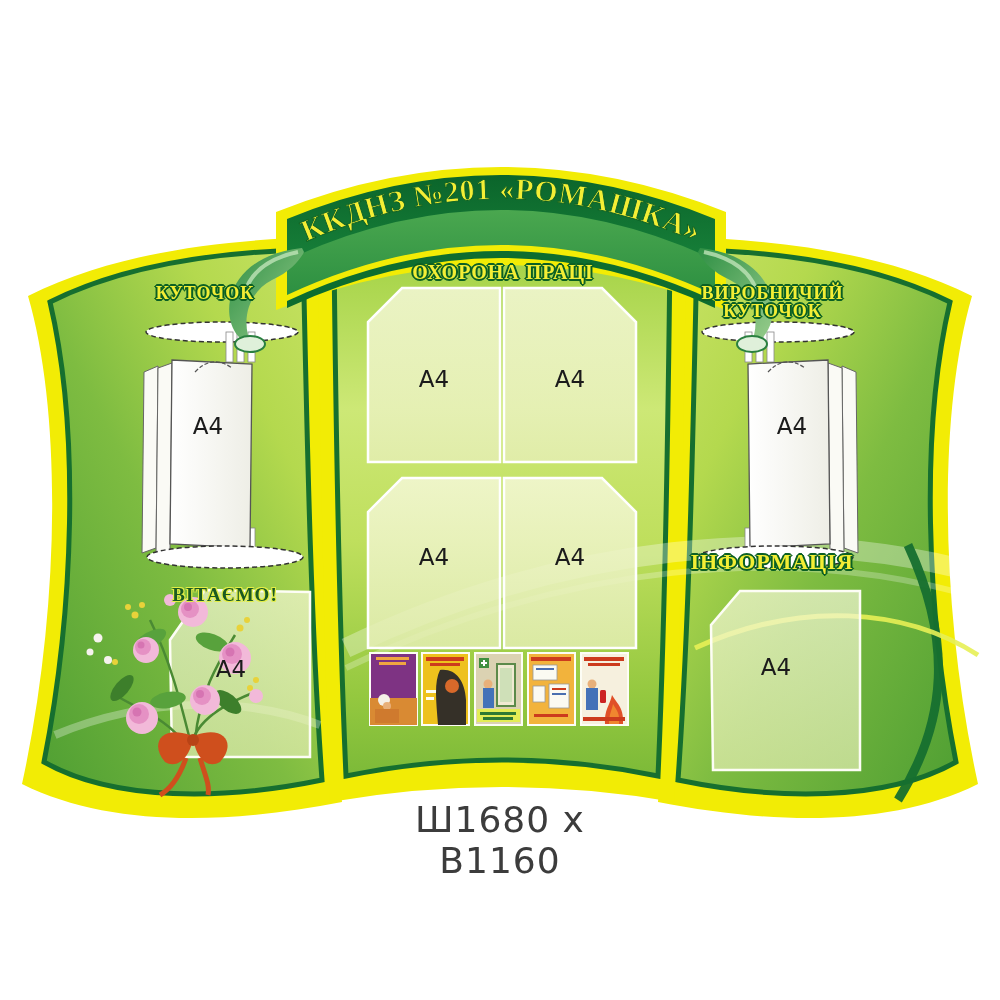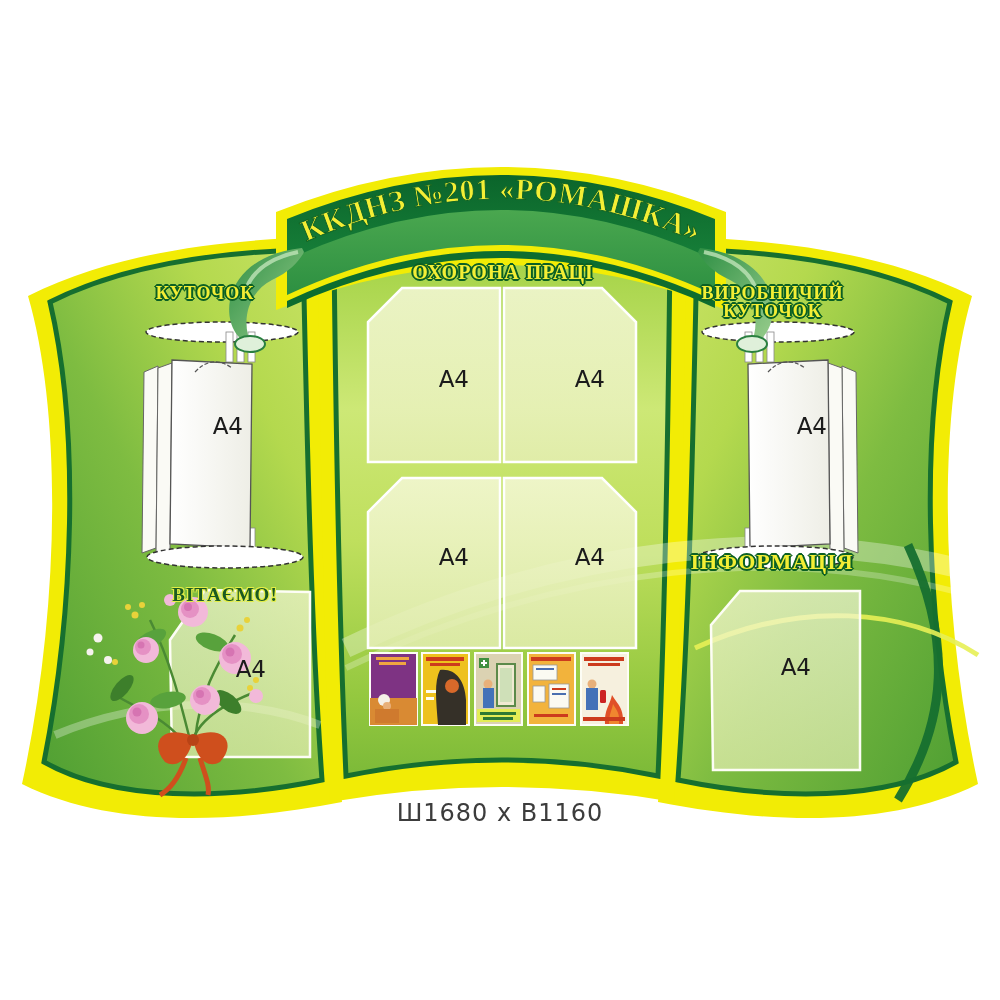--- a/index.html
+++ b/index.html
@@ -7,22 +7,22 @@
          font-family:"Liberation Sans",sans-serif;}
   .stage svg{position:absolute;left:0;top:0;width:1000px;height:1000px;}
   .ovl{position:absolute;z-index:5;text-align:center;pointer-events:none;}
   .title-yel{font-family:"Liberation Serif",serif;font-weight:bold;color:#f3ee35;
     letter-spacing:1px;line-height:1.0;
     text-shadow:-1px -1px 0 #0c6024,1px -1px 0 #0c6024,-1px 1px 0 #0c6024,1px 1px 0 #0c6024,
                 -2px 0 0 #0c6024,2px 0 0 #0c6024,0 -2px 0 #0c6024,0 2px 0 #0c6024;}
   .title-grn{font-family:"Liberation Serif",serif;font-weight:bold;color:#1b5a22;
     letter-spacing:1px;
     text-shadow:1px 1px 0 #e4ee46,-1px -1px 0 #e4ee46,1px -1px 0 #e4ee46,-1px 1px 0 #e4ee46;}
-  .a4{font-family:"DejaVu Sans",sans-serif;color:#1b1b1b;font-size:23px;width:70px;text-align:right;}
-  .caption{font-family:"DejaVu Sans",sans-serif;color:#3c3c3c;font-size:24px;letter-spacing:1px;}
+  .a4{font-family:"DejaVu Sans",sans-serif;color:#1b1b1b;font-size:23px;width:70px;}
+  .caption{font-family:"DejaVu Sans",sans-serif;color:#3c3c3c;font-size:36px;letter-spacing:1px;}
 </style>
 </head>
 <body>
 
 <div class="stage">
 
 <svg viewBox="0 0 1000 1000" aria-hidden="true">
   <defs>
     <linearGradient id="gLeft" x1="0" y1="1" x2="1" y2="0">
       <stop offset="0" stop-color="#4f9f33"></stop>

